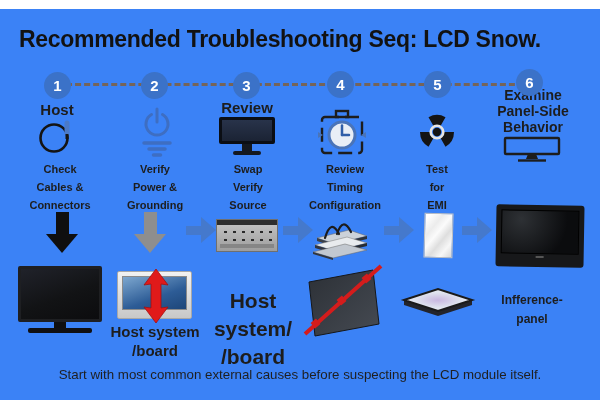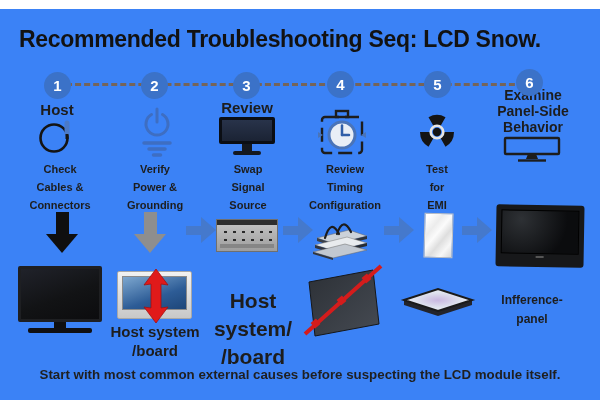--- a/index.html
+++ b/index.html
@@ -42,21 +42,21 @@
   .tvleft{position:absolute;left:18px;top:266px;width:84px;}
   .tvleft .scr{height:56px;background:linear-gradient(160deg,#20222a 0%,#121315 55%,#0c0c0e 100%);
                border:3px solid #1e1f22;border-radius:2px;box-sizing:border-box;}
   .tvleft .neck{width:12px;height:6px;background:#0f0f10;margin:0 auto;}
   .tvleft .base{width:64px;height:5px;background:#101012;border-radius:2px;margin:0 auto;}
   
   .monblue{position:absolute;left:117px;top:271px;width:75px;height:48px;background:linear-gradient(#f2f2f2,#c8c8c8);
            border:1px solid #a8a8a8;border-radius:2px;box-sizing:border-box;padding:4px 4px 8px 4px;}
   .monblue .scr{width:100%;height:100%;background:linear-gradient(160deg,#7da7cf,#2d5c96 60%,#1d4679);border:1px solid #8a8a8a;box-sizing:border-box;}
   .flat-svg,.abs{position:absolute;}
-  .footer{position:absolute;left:0;top:367px;width:600px;text-align:center;font-size:13.3px;font-weight:bold;color:#1f1f1f;}
+  .footer{position:absolute;left:0;top:367px;width:600px;text-align:center;font-size:13.3px;font-weight:normal;color:#1f1f1f;}
 </style>
 </head>
 <body>
 
 <div class="canvas">
   <div class="topstrip"></div>
 
   <div class="title">Recommended Troubleshooting Seq: LCD Snow.</div>
 
   <div class="connector"></div>
@@ -120,21 +120,21 @@
     <line x1="16" y1="24.5" x2="44" y2="24.5" stroke="#1d1d1d" stroke-width="2.4"></line>
   </svg>
 
   <div class="txt steplabel" style="left:8px;width:104px;">Check
 Cables &amp;
 Connectors</div>
   <div class="txt steplabel" style="left:104px;width:102px;">Verify
 Power &amp;
 Grounding</div>
   <div class="txt steplabel" style="left:206px;width:84px;">Swap
-Signal
+Verify
 Source</div>
   <div class="txt steplabel" style="left:290px;width:110px;">Review
 Timing
 Configuration</div>
   <div class="txt steplabel" style="left:400px;width:74px;">Test
 for
 EMI</div>
 
   <div class="down-arrow" style="left:46px;top:212px;">
     <div class="shaft" style="background:#0f0f0f;"></div>

